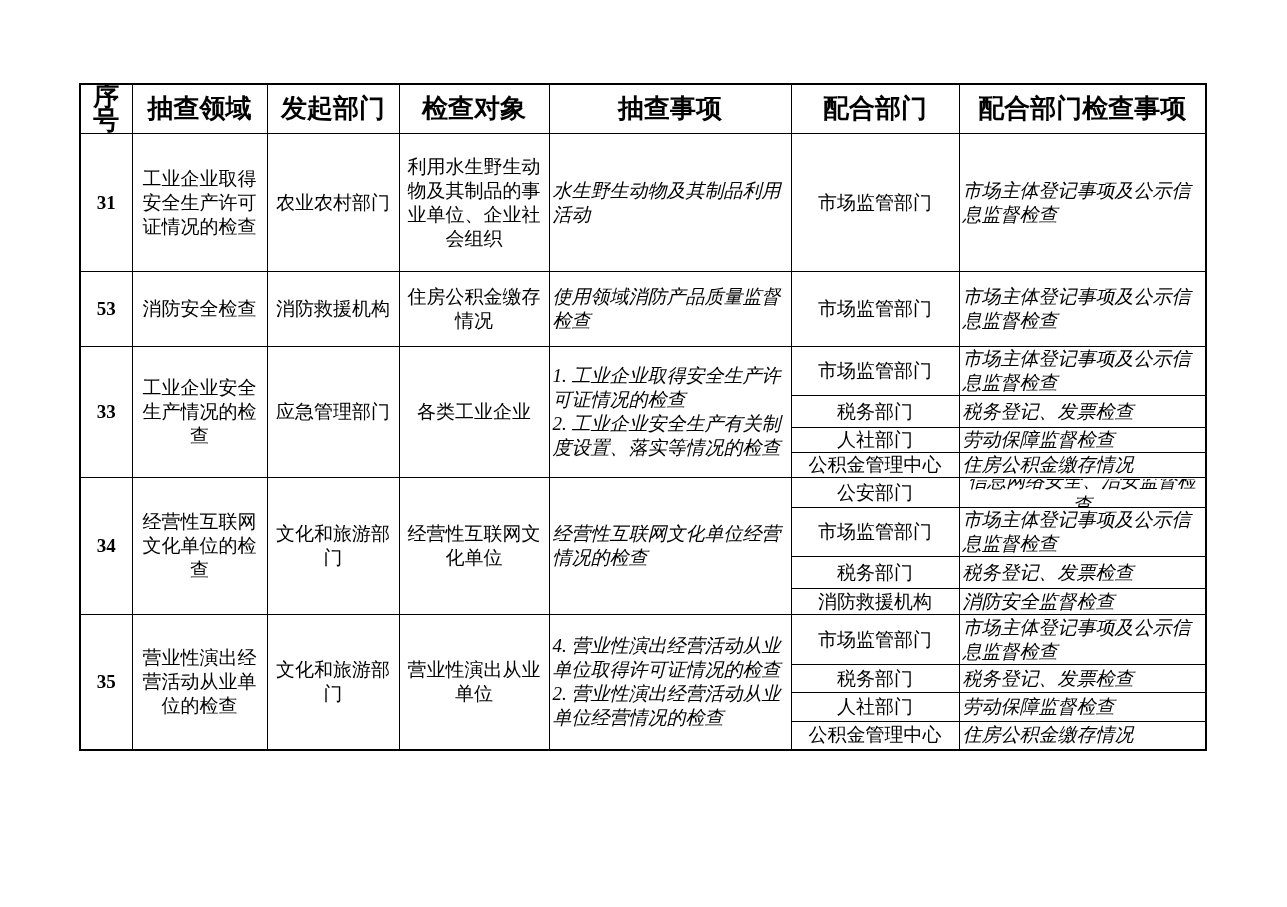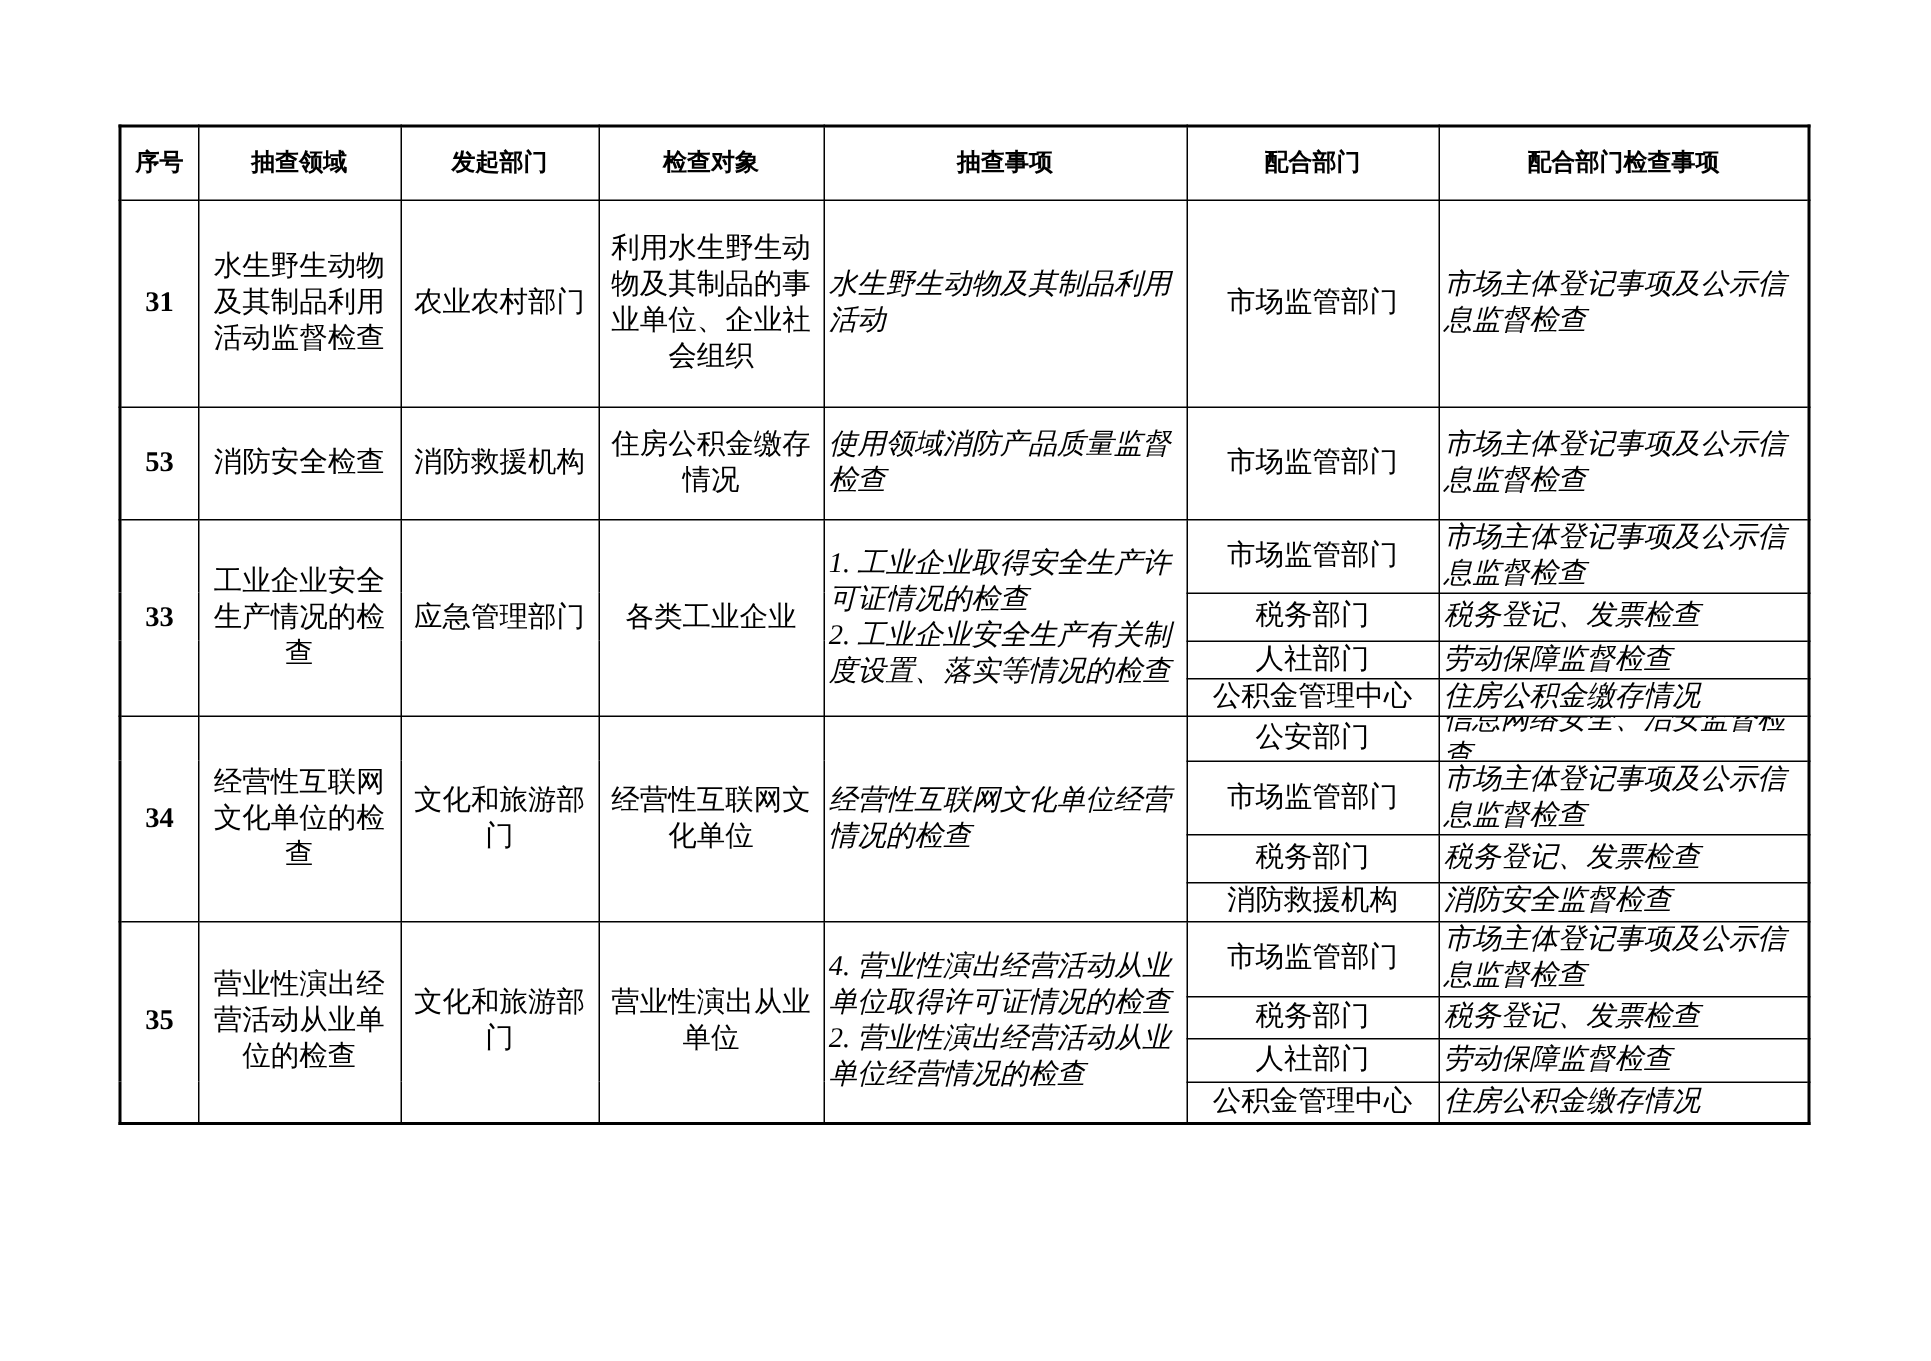--- a/index.html
+++ b/index.html
@@ -27,37 +27,37 @@
     font-size: 19px;
     line-height: 24px;
     padding: 0 2px;
     vertical-align: middle;
     text-align: center;
     overflow: hidden;
     word-break: break-all;
   }
   .insp th {
     font-weight: bold;
-    font-size: 16px;
+    font-size: 26px;
   }
   .insp td.left {
     text-align: left;
     padding: 0 3px;
     font-style: italic;
   }
   .insp td.num {
     font-weight: bold;
   }
   .clipbox {
     height: 28px;
     overflow: hidden;
     display: flex;
     flex-direction: column;
     justify-content: center;
-    text-align: left;
+    text-align: center;
   }
 </style>
 </head>
 <body>
 
 <div class="page">
   <table class="insp">
     <colgroup>
       <col style="width:52px">
       <col style="width:135px">
@@ -75,21 +75,21 @@
         <th>检查对象</th>
         <th>抽查事项</th>
         <th>配合部门</th>
         <th>配合部门检查事项</th>
       </tr>
     </thead>
     <tbody>
 
       <tr style="height:138px">
         <td class="num">31</td>
-        <td>水生野生动物及其制品利用活动监督检查</td>
+        <td>工业企业取得安全生产许可证情况的检查</td>
         <td>农业农村部门</td>
         <td>利用水生野生动物及其制品的事业单位、企业社会组织</td>
         <td class="left">
           <div>水生野生动物及其制品利用活动</div>
         </td>
         <td>市场监管部门</td>
         <td class="left">市场主体登记事项及公示信息监督检查</td>
       </tr>
 
       <tr style="height:75px">

